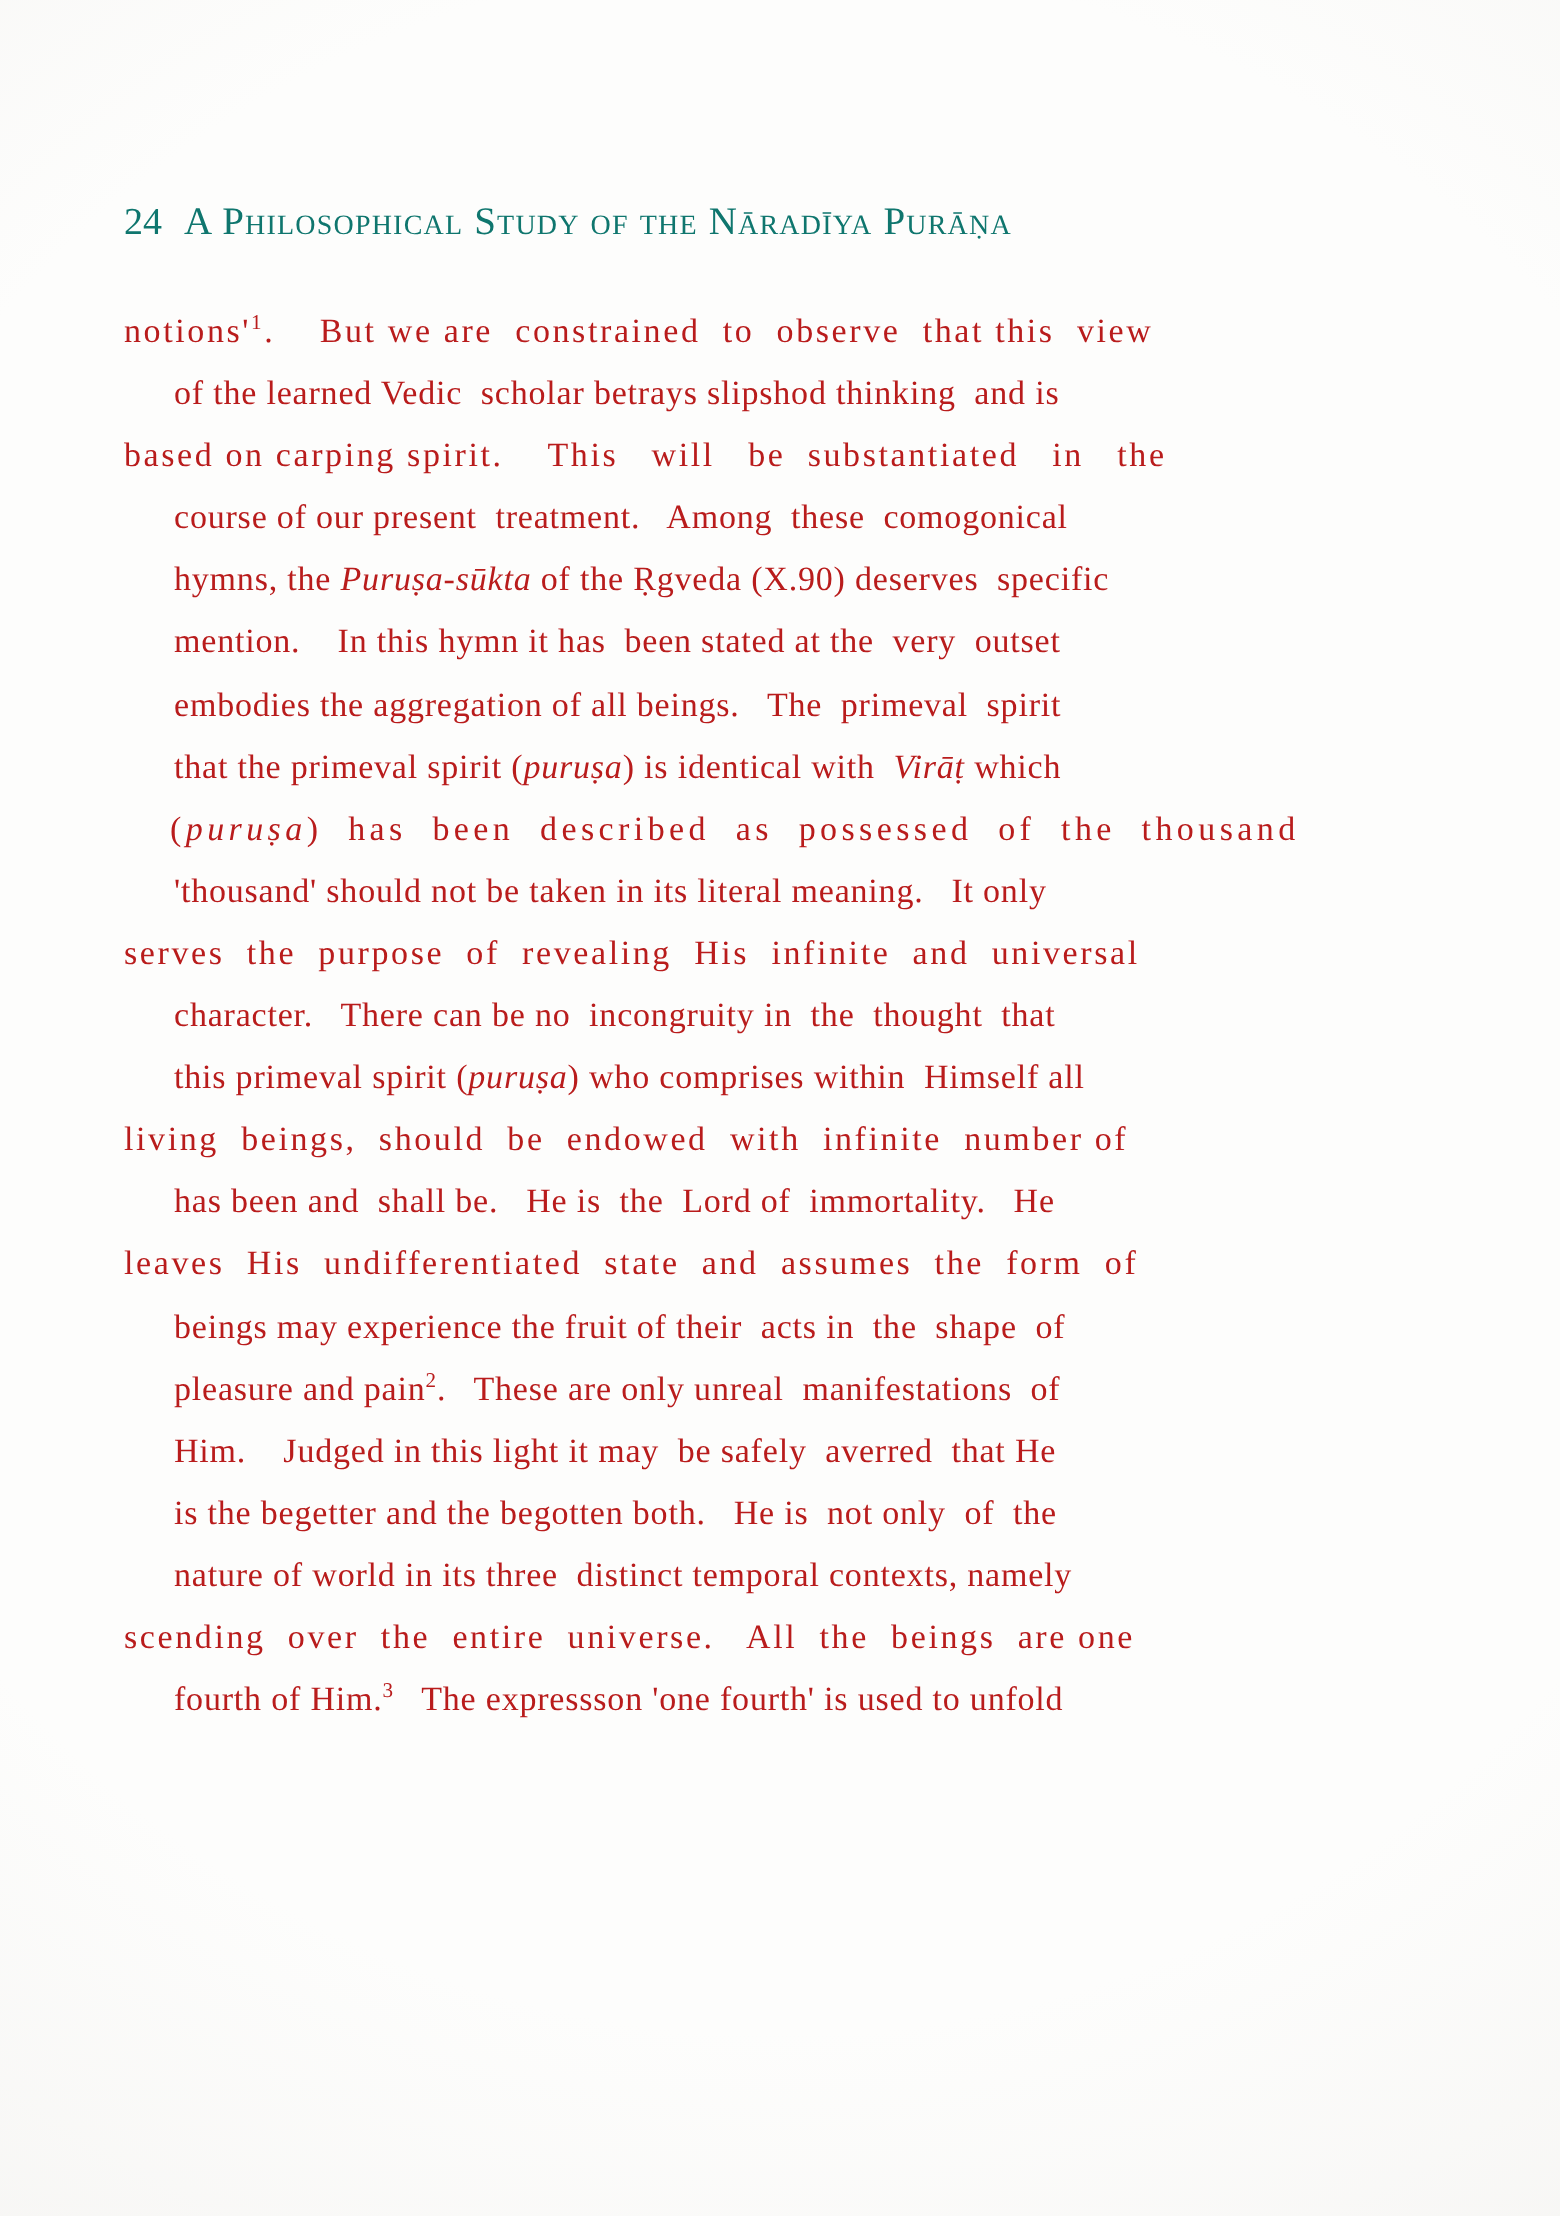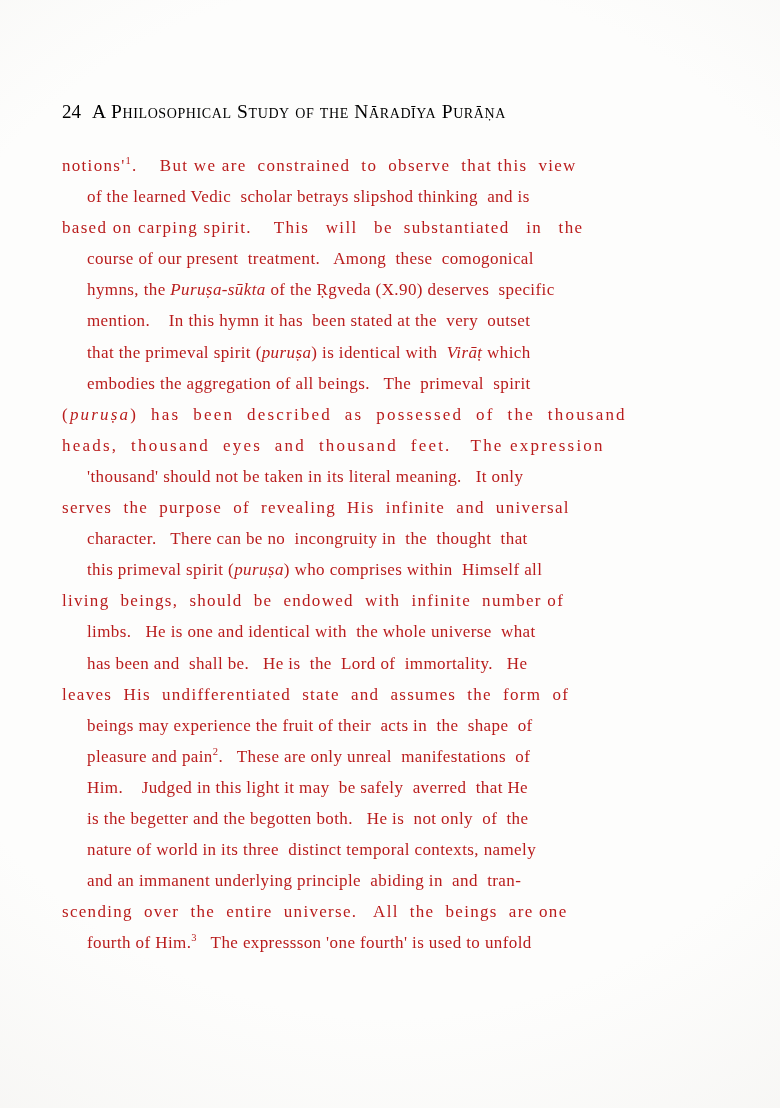--- a/index.html
+++ b/index.html
@@ -35,21 +35,21 @@
   }
 
   .running-head {
     position: absolute;
     top: 101px;
     left: 62px;
     width: 656px;
     font-size: 16.5px;
     letter-spacing: 0.9px;
     white-space: nowrap;
-    color: #000000;
+    color: #0f766e;
   }
   .running-head .folio {
     font-size: 19px;
     letter-spacing: 0;
     margin-right: 11px;
   }
   .running-head .title {
     font-variant: small-caps;
     font-size: 19.5px;
     letter-spacing: 0.6px;
@@ -75,53 +75,50 @@
   .ln i {
   }
   .ln sup {
     font-size: 0.62em;
     vertical-align: super;
     line-height: 0;
   }
 
   .g1 { letter-spacing: 0.4px; margin-left: 25px; }
   .g2 { letter-spacing: 1.3px; }
-  .g3 { letter-spacing: 2.2px; }
+  .g3 { letter-spacing: 2.2px; margin-left: 23px; }
 </style>
 </head>
 <body>
 
 <div class="page">
 
   <div class="running-head">
     <span class="folio">24</span><span class="title">A Philosophical Study of the Nāradīya Purāṇa</span>
   </div>
 
   <div class="body-text">
       <span class="ln g2">notions'<sup>1</sup>.&nbsp;&nbsp;&nbsp; But we are&nbsp; constrained&nbsp; to&nbsp; observe&nbsp; that this&nbsp; view</span>
       <span class="ln g1">of the learned Vedic&nbsp; scholar betrays slipshod thinking&nbsp; and is</span>
       <span class="ln g2">based on carping spirit.&nbsp;&nbsp;&nbsp; This&nbsp;&nbsp; will&nbsp;&nbsp; be&nbsp; substantiated&nbsp;&nbsp; in&nbsp;&nbsp; the</span>
       <span class="ln g1">course of our present&nbsp; treatment.&nbsp;&nbsp; Among&nbsp; these&nbsp; comogonical</span>
       <span class="ln g1">hymns, the <i>Puruṣa-sūkta</i> of the Ṛgveda (X.90) deserves&nbsp; specific</span>
       <span class="ln g1">mention.&nbsp;&nbsp;&nbsp; In this hymn it has&nbsp; been stated at the&nbsp; very&nbsp; outset</span>
+      <span class="ln g1">embodies the aggregation of all beings.&nbsp;&nbsp; The&nbsp; primeval&nbsp; spirit</span>
       <span class="ln g1">that the primeval spirit (<i>puruṣa</i>) is identical with&nbsp; <i>Virāṭ</i> which</span>
-      <span class="ln g1">embodies the aggregation of all beings.&nbsp;&nbsp; The&nbsp; primeval&nbsp; spirit</span>
       <span class="ln g3">(<i>puruṣa</i>)&nbsp; has&nbsp; been&nbsp; described&nbsp; as&nbsp; possessed&nbsp; of&nbsp; the&nbsp; thousand</span>
-      <span class="ln g3">heads,&nbsp; thousand&nbsp; eyes&nbsp; and&nbsp; thousand&nbsp; feet.&nbsp;&nbsp; The expression</span>
       <span class="ln g1">'thousand' should not be taken in its literal meaning.&nbsp;&nbsp; It only</span>
       <span class="ln g2">serves&nbsp; the&nbsp; purpose&nbsp; of&nbsp; revealing&nbsp; His&nbsp; infinite&nbsp; and&nbsp; universal</span>
       <span class="ln g1">character.&nbsp;&nbsp; There can be no&nbsp; incongruity in&nbsp; the&nbsp; thought&nbsp; that</span>
       <span class="ln g1">this primeval spirit (<i>puruṣa</i>) who comprises within&nbsp; Himself all</span>
       <span class="ln g2">living&nbsp; beings,&nbsp; should&nbsp; be&nbsp; endowed&nbsp; with&nbsp; infinite&nbsp; number of</span>
-      <span class="ln g1">limbs.&nbsp;&nbsp; He is one and identical with&nbsp; the whole universe&nbsp; what</span>
       <span class="ln g1">has been and&nbsp; shall be.&nbsp;&nbsp; He is&nbsp; the&nbsp; Lord of&nbsp; immortality.&nbsp;&nbsp; He</span>
       <span class="ln g2">leaves&nbsp; His&nbsp; undifferentiated&nbsp; state&nbsp; and&nbsp; assumes&nbsp; the&nbsp; form&nbsp; of</span>
       <span class="ln g1">beings may experience the fruit of their&nbsp; acts in&nbsp; the&nbsp; shape&nbsp; of</span>
       <span class="ln g1">pleasure and pain<sup>2</sup>.&nbsp;&nbsp; These are only unreal&nbsp; manifestations&nbsp; of</span>
       <span class="ln g1">Him.&nbsp;&nbsp;&nbsp; Judged in this light it may&nbsp; be safely&nbsp; averred&nbsp; that He</span>
       <span class="ln g1">is the begetter and the begotten both.&nbsp;&nbsp; He is&nbsp; not only&nbsp; of&nbsp; the</span>
       <span class="ln g1">nature of world in its three&nbsp; distinct temporal contexts, namely</span>
-      <span class="ln g1">and an immanent underlying principle&nbsp; abiding in&nbsp; and&nbsp; tran-</span>
       <span class="ln g2">scending&nbsp; over&nbsp; the&nbsp; entire&nbsp; universe.&nbsp;&nbsp; All&nbsp; the&nbsp; beings&nbsp; are one</span>
       <span class="ln g1">fourth of Him.<sup>3</sup>&nbsp;&nbsp; The expressson 'one fourth' is used to unfold</span>
     </div>
 
 </div>
 
 </body></html>

